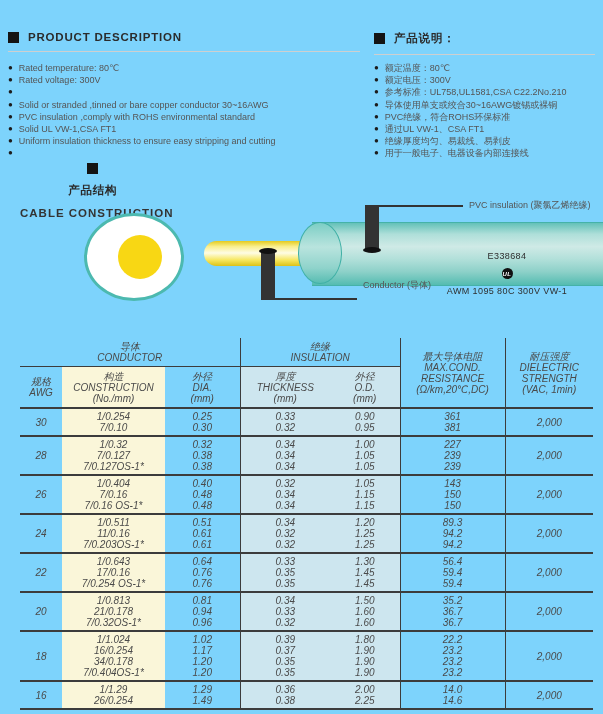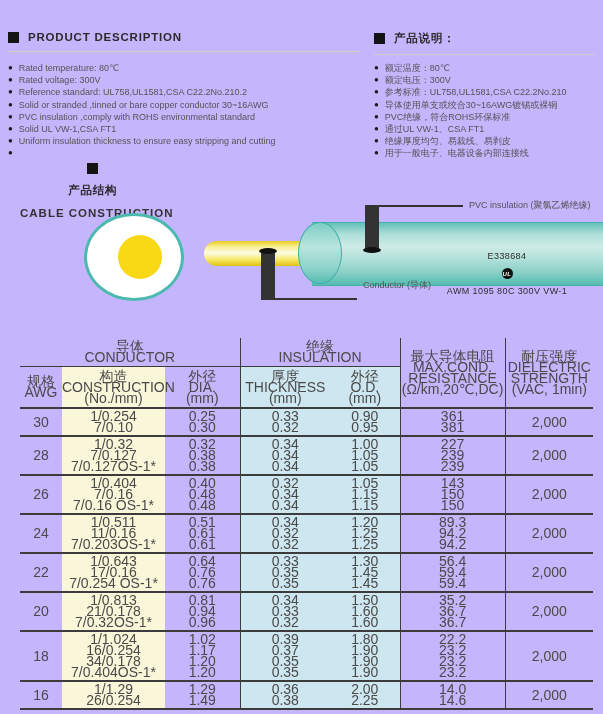--- a/index.html
+++ b/index.html
@@ -1,17 +1,17 @@
 <!DOCTYPE html>
 <html><head>
 <meta charset="utf-8">
 <style>
   html,body{margin:0;padding:0;background:#fff;}
   .page{
-    position:relative;width:603px;height:714px;background:#c4b5fd;
+    position:relative;width:603px;height:714px;background:#7dd3fc;
     font-family:"Liberation Sans","DejaVu Sans",sans-serif;
     overflow:hidden;color:#4a4a4a;
   }
   
   .section-header{position:absolute;display:flex;align-items:center;gap:9px;
     font-size:11.5px;font-weight:bold;color:#2b2b2b;letter-spacing:.6px;}
   .hdr-underline{border-bottom:1px solid #cfcfcf;padding-bottom:8px;}
   .square-icon{width:11px;height:11px;background:#141414;flex:0 0 auto;}
   .hdr-en{font-weight:bold;letter-spacing:.8px;}
   .hdr-sub{font-weight:bold;letter-spacing:1px;color:#333;margin-left:8px;}
@@ -39,21 +39,21 @@
   .marking{left:388px;top:251px;width:214px;z-index:4;font-size:9px;letter-spacing:.4px;
     color:#2e2e2e;display:flex;align-items:center;gap:7px;white-space:nowrap;flex-direction:column;}
   .ul-badge{display:inline-flex;align-items:center;justify-content:center;
     width:11px;height:11px;border-radius:50%;background:#111;color:#fff;
     font-size:6px;font-weight:bold;font-style:italic;}
   .leader-line{background:#333;z-index:5;}
   .leader-dot{width:6px;height:6px;border-radius:50%;background:#111;z-index:6;}
   .diagram-label{font-size:9px;color:#555;white-space:nowrap;z-index:5;}
   
   table.spec{position:absolute;left:20px;top:338px;width:573px;border-collapse:collapse;
-    table-layout:fixed;font-size:14px;color:#4a4a4a;}
+    table-layout:fixed;font-size:10px;color:#4a4a4a;font-style:italic;}
   table.spec th{font-weight:normal;line-height:11px;text-align:center;vertical-align:middle;padding:2px 0;}
   table.spec td{line-height:11px;text-align:center;vertical-align:middle;padding:2px 0;}
   tr.group-row th{height:24px;}
   tr.header-row th{height:36px;}
   .grp{border-bottom:1.5px solid #3c3c3c;}
   .grp1{padding-left:42px;}
   .v-r{border-right:1.5px solid #3c3c3c;}
   .under-hdr{border-bottom:2px solid #3c3c3c;}
   tbody td{border-bottom:2px solid #3c3c3c;}
   .bg-yellow{background:#faf6d9;}
@@ -72,21 +72,20 @@
       <div class="bullet-row">
         <span class="bullet-dot">●</span>
         <span>Rated temperature: 80℃</span>
       </div>
       <div class="bullet-row">
         <span class="bullet-dot">●</span>
         <span>Rated voltage: 300V</span>
       </div>
       <div class="bullet-row">
         <span class="bullet-dot">●</span>
-        <span>Reference standard: UL758,UL1581,CSA C22.2No.210.2</span>
       </div>
       <div class="bullet-row">
         <span class="bullet-dot">●</span>
         <span>Solid or stranded ,tinned or bare copper conductor 30~16AWG</span>
       </div>
       <div class="bullet-row">
         <span class="bullet-dot">●</span>
         <span>PVC insulation ,comply with ROHS environmental standard</span>
       </div>
       <div class="bullet-row">

